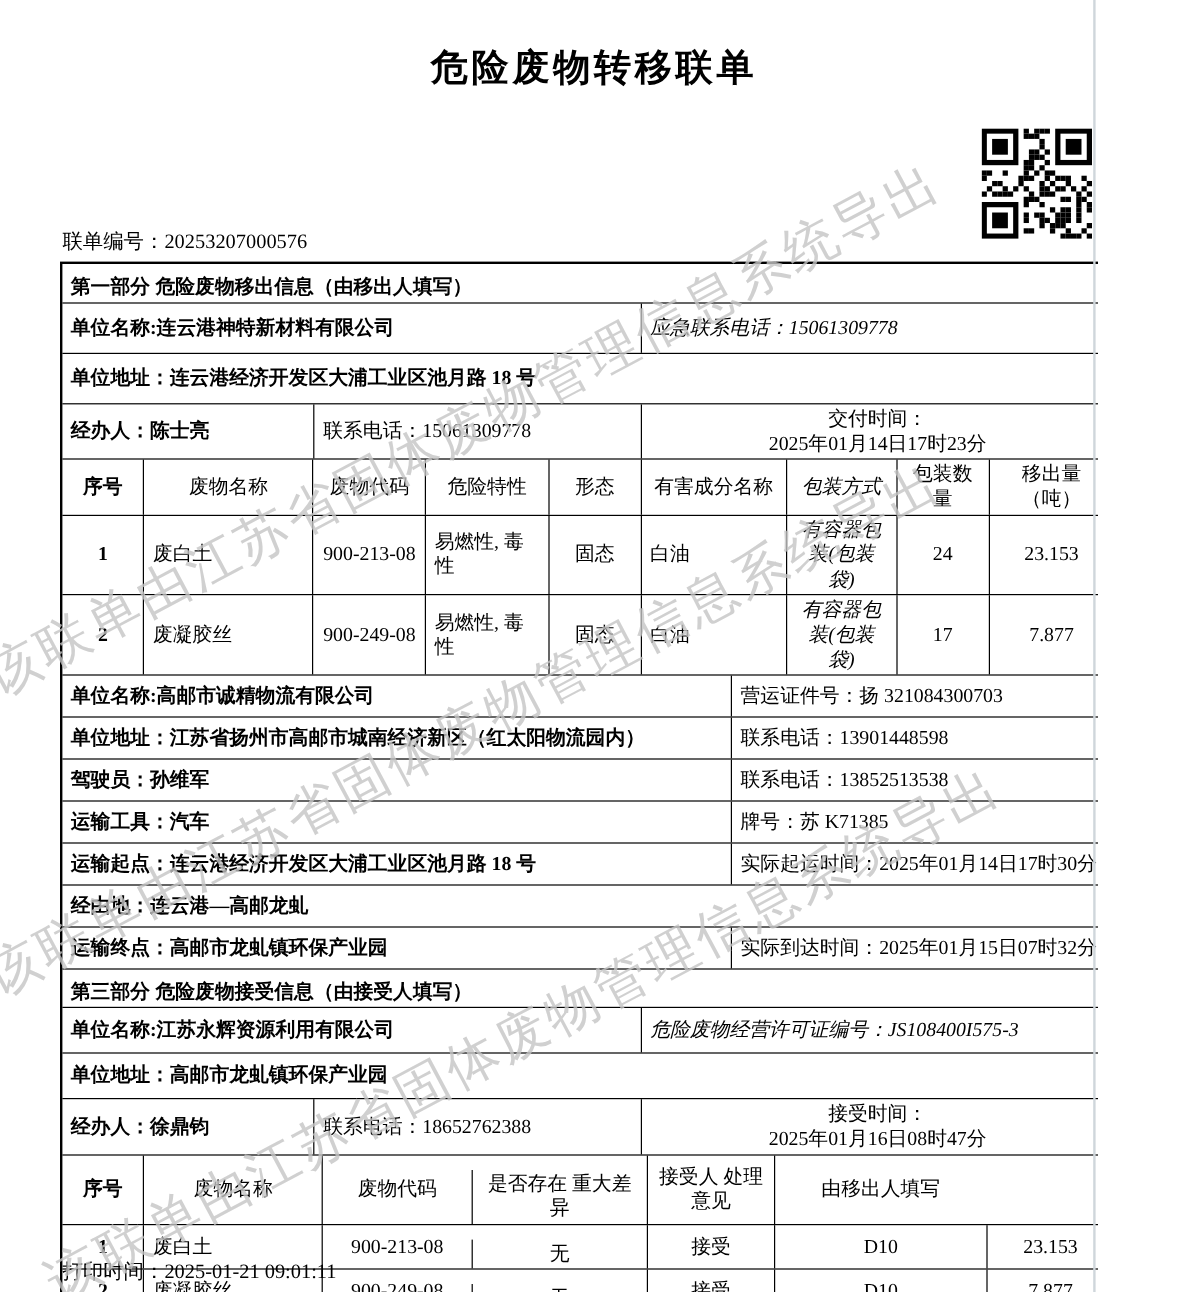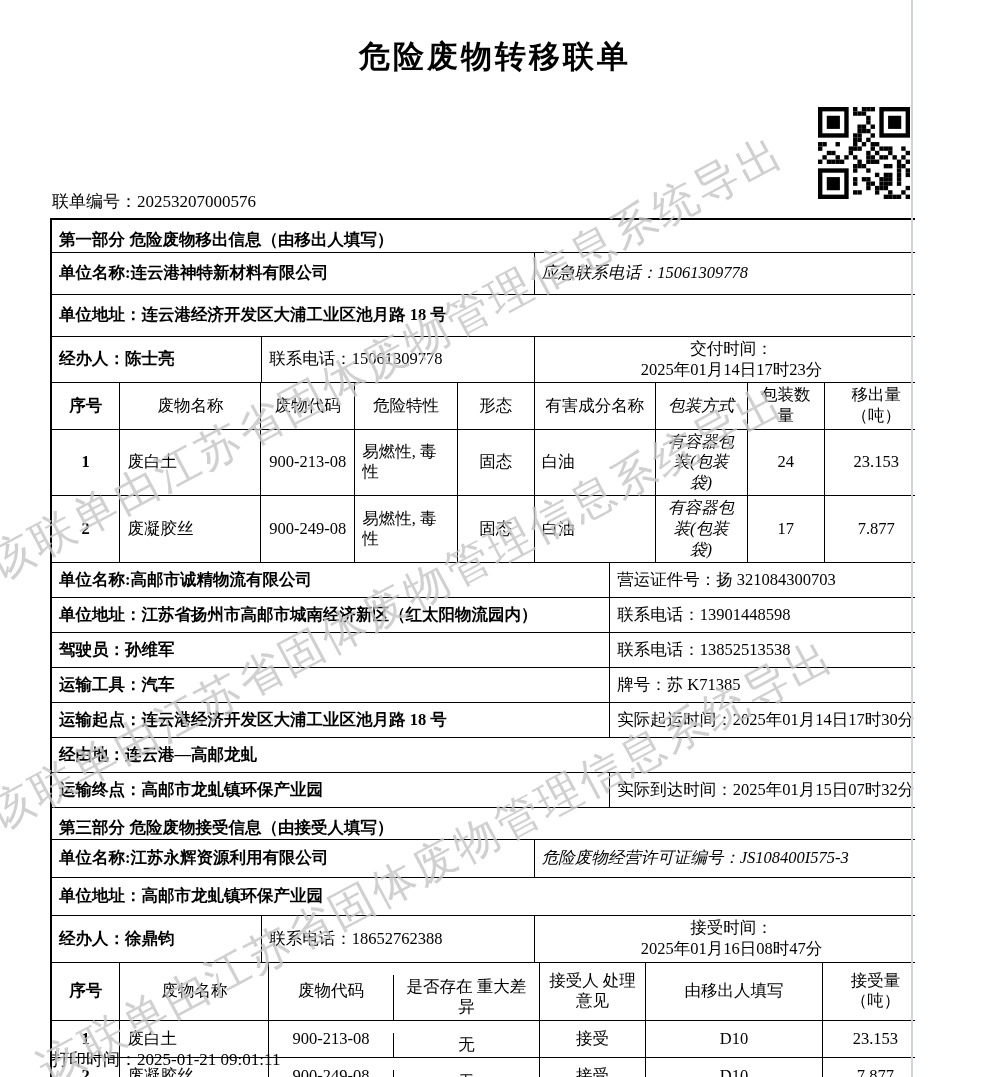--- a/index.html
+++ b/index.html
@@ -339,21 +339,20 @@
         </div>
     </div>
 
     <div class="row h48">
       <div class="cell center rt-c0">序号</div>
       <div class="cell center rt-c1">废物名称</div>
       <div class="cell center rt-c2">废物代码</div>
       <div class="cell center rt-c3">是否存在 重大差异</div>
       <div class="cell center rt-c4">接受人 处理意见</div>
       <div class="cell center rt-c5">由移出人填写</div>
-      <div class="cell center rt-c6">接受量（吨）</div>
     </div>
     <div class="row h33">
       <div class="cell center rt-c0">1</div>
       <div class="cell rt-c1">废白土</div>
       <div class="cell center rt-c2">900-213-08</div>
       <div class="cell center rt-c3">无</div>
       <div class="cell center rt-c4">接受</div>
       <div class="cell center rt-c5">D10</div>
       <div class="cell center rt-c6">23.153</div>
     </div>

